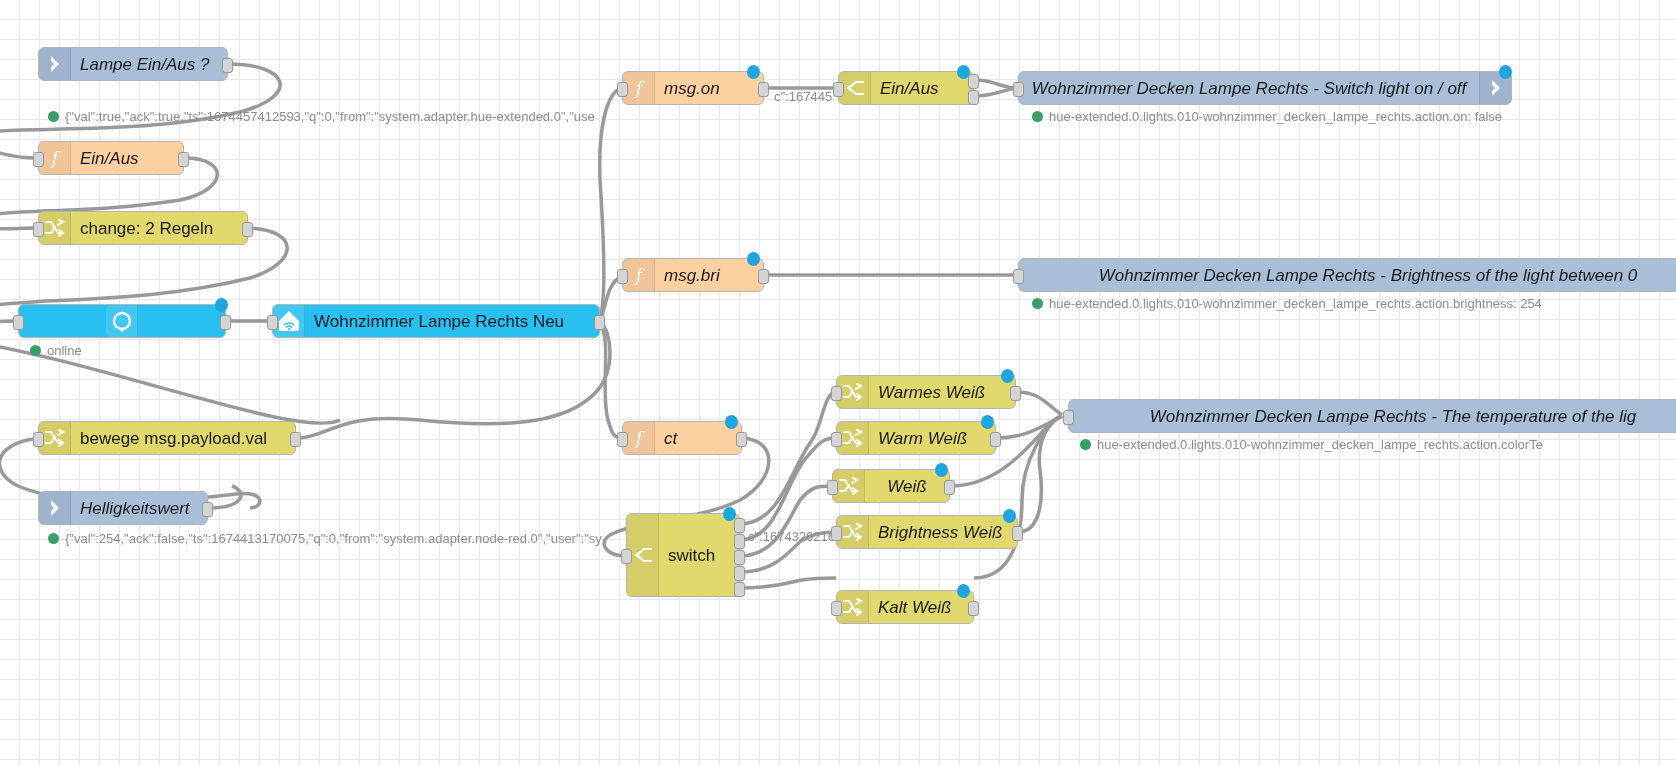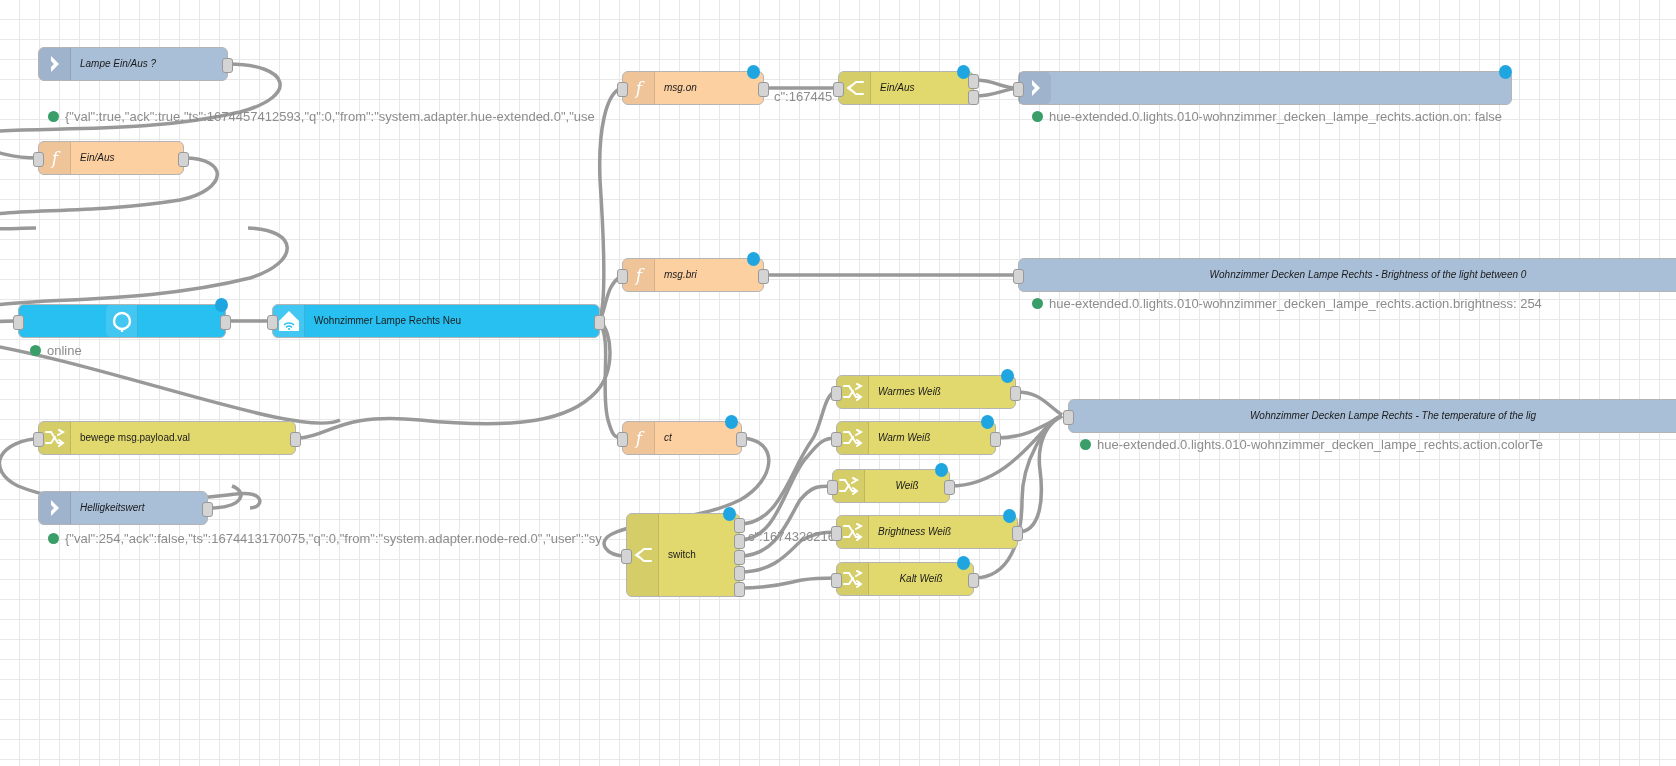--- a/index.html
+++ b/index.html
@@ -39,21 +39,21 @@
     height: 100%;
     border-right: 1px solid rgba(0,0,0,0.10);
     border-radius: 5px 0 0 5px;
     background: rgba(0,0,0,0.055);
     display: flex; align-items: center; justify-content: center;
     flex: 0 0 32px;
   }
   .node .label {
     flex: 1 1 auto;
     padding: 0 9px;
-    font-size: 10px;
+    font-size: 17px;
     color: #1a1a1a;
     white-space: nowrap;
     overflow: hidden;
     line-height: 1;
   }
   .node.italic .label { font-style: italic; }
 
   
   .n-func   { background: #fdd0a2; }
   .n-change { background: #e2d96e; }
@@ -182,20 +182,30 @@
     <div class="icon-box">
       <svg class="ico" width="14" height="20" viewBox="0 0 14 20">
           <text x="7" y="16" font-family="DejaVu Serif, serif" font-size="17" font-style="italic" fill="#fff" text-anchor="middle">f</text>
         </svg>
     </div>
     <div class="label">Ein/Aus</div>
     <div class="port in" style="top:10px;"></div>
     <div class="port out" style="top:10px;"></div>
   </div>
 
+  <div class="node n-change" style="left:38px; top:211px; width:210px;">
+    <div class="icon-box">
+      <svg class="ico" width="20" height="18" viewBox="0 0 20 18">
+          <path d="M1 3 L6 3 L13 14 L18 14 M14 11 L18 14 L14 17 M1 14 L6 14 L10 8 M13 6 L18 3 L14 1" stroke="#fff" stroke-width="2" fill="none" stroke-linecap="round"></path>
+        </svg>
+    </div>
+    <div class="label">change: 2 Regeln</div>
+    <div class="port in" style="top:10px;"></div>
+    <div class="port out" style="top:10px;"></div>
+  </div>
 
   <div class="node n-alexa" style="left:18px; top:304px; width:208px;flex-direction:column;">
     <div class="icon-box">
       <svg class="ico" width="22" height="22" viewBox="0 0 22 22">
           <circle cx="11" cy="11" r="8" fill="none" stroke="#fff" stroke-width="2.4"></circle>
           <path d="M11 19 L11 22" stroke="#fff" stroke-width="2.4"></path>
         </svg>
     </div>
     <div class="label">Amazon Echo Hub</div>
     <div class="port in" style="top:10px;"></div>
@@ -267,20 +277,21 @@
         </svg>
     </div>
     <div class="label">Ein/Aus</div>
     <div class="port in" style="top:10px;"></div>
     <div class="port out" style="top:2px;"></div>
     <div class="port out" style="top:18px;"></div>
     <div class="blue-dot" style="left:118px;"></div>
   </div>
 
   <div class="node n-iob-out italic" style="left:1018px; top:71px; width:494px;">
+    <div class="label" style="text-align:center;">Wohnzimmer Decken Lampe Rechts - Switch light on / off</div>
     <div class="icon-box" style="border-right:none; border-left:1px solid rgba(0,0,0,0.10); border-radius:0 5px 5px 0;">
       <svg class="ico" width="16" height="18" viewBox="0 0 16 18">
           <path d="M4 1 L12 9 L4 17 L4 12 L7 9 L4 6 Z" fill="#fff"></path>
         </svg>
     </div>
     <div class="port in" style="top:10px;"></div>
     <div class="blue-dot" style="left:480px;"></div>
   </div>
   <div class="status" style="left:1032px; top:110px;">
     <span class="dot"></span>
@@ -380,21 +391,21 @@
       <svg class="ico" width="20" height="18" viewBox="0 0 20 18">
           <path d="M1 3 L6 3 L13 14 L18 14 M14 11 L18 14 L14 17 M1 14 L6 14 L10 8 M13 6 L18 3 L14 1" stroke="#fff" stroke-width="2" fill="none" stroke-linecap="round"></path>
         </svg>
     </div>
     <div class="label">Brightness Weiß</div>
     <div class="port in" style="top:10px;"></div>
     <div class="port out" style="top:10px;"></div>
     <div class="blue-dot" style="left:166px;"></div>
   </div>
 
-  <div class="node n-change italic" style="left:836px; top:562px; width:138px;text-align:center;">
+  <div class="node n-change italic" style="left:836px; top:590px; width:138px;">
     <div class="icon-box">
       <svg class="ico" width="20" height="18" viewBox="0 0 20 18">
           <path d="M1 3 L6 3 L13 14 L18 14 M14 11 L18 14 L14 17 M1 14 L6 14 L10 8 M13 6 L18 3 L14 1" stroke="#fff" stroke-width="2" fill="none" stroke-linecap="round"></path>
         </svg>
     </div>
     <div class="label">Kalt Weiß</div>
     <div class="port in" style="top:10px;"></div>
     <div class="port out" style="top:10px;"></div>
     <div class="blue-dot" style="left:120px;"></div>
   </div>

